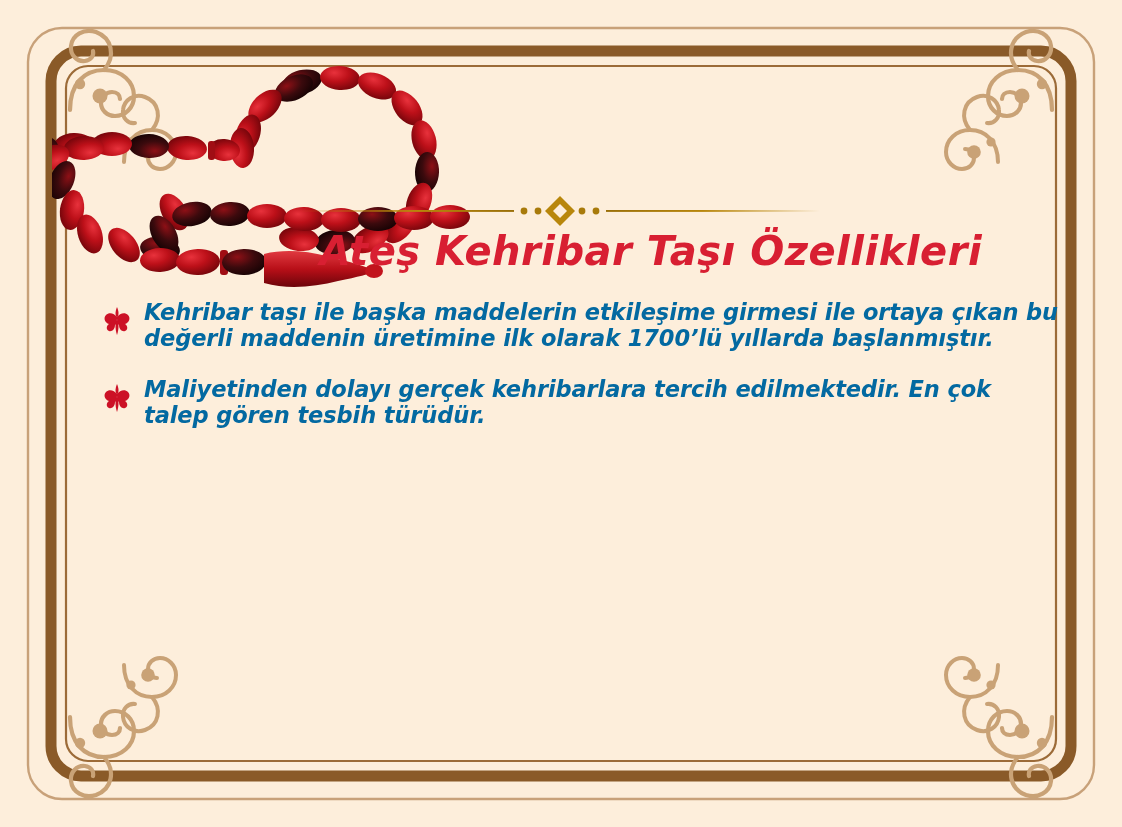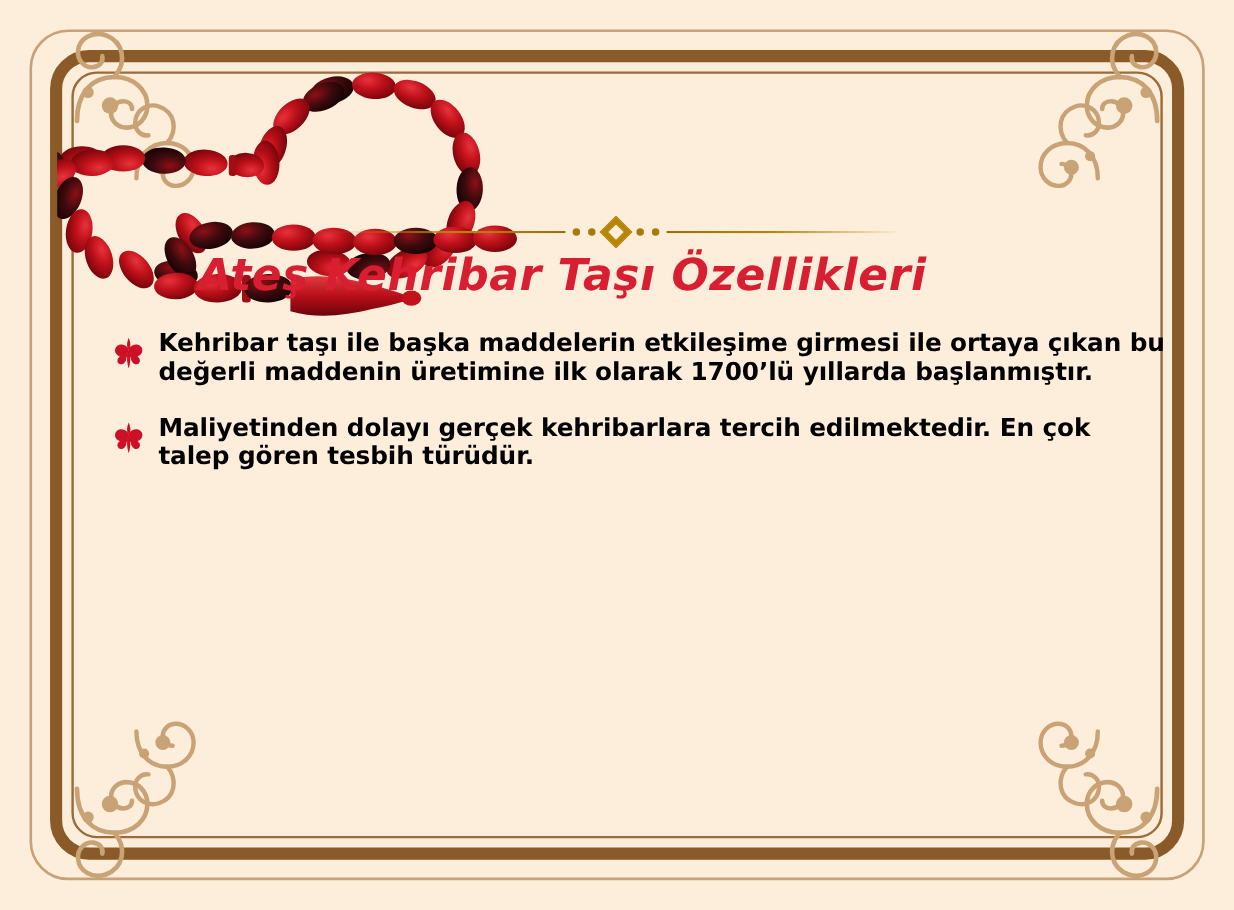--- a/index.html
+++ b/index.html
@@ -44,21 +44,21 @@
     width: 520px;
     height: 30px;
   }
 
   
   .title {
     position: absolute;
     left: 0;
     top: 228px;
     width: 1122px;
-    text-align: left;
+    text-align: center;
     font-family: "DejaVu Sans", sans-serif;
     font-style: italic;
     font-weight: bold;
     font-size: 40px;
     letter-spacing: 0.5px;
     color: #d81f32;
     padding-left: 180px;
     box-sizing: border-box;
     white-space: nowrap;
   }
@@ -78,24 +78,25 @@
   }
   .bullet-icon {
     flex: 0 0 auto;
     width: 34px;
     height: 30px;
     margin-top: 6px;
   }
   .bullet-text {
     flex: 1 1 auto;
     font-family: "DejaVu Sans", sans-serif;
+    font-style: italic;
     font-weight: bold;
     font-size: 22.5px;
     line-height: 1.14;
-    color: #000000;
+    color: #0369a1;
     padding-left: 10px;
     letter-spacing: -0.1px;
   }
 </style>
 </head>
 <body>
 
 <div class="card">
 
   <svg class="frame-svg" viewBox="0 0 1122 827" xmlns="http://www.w3.org/2000/svg">

